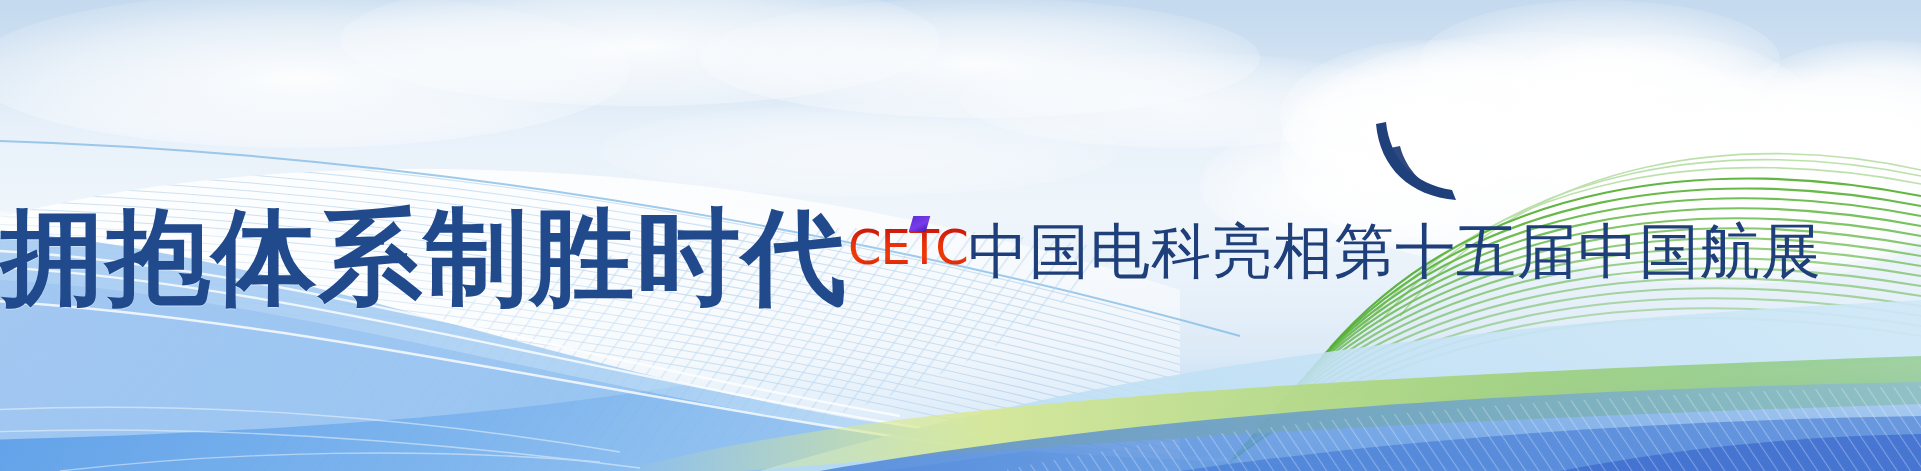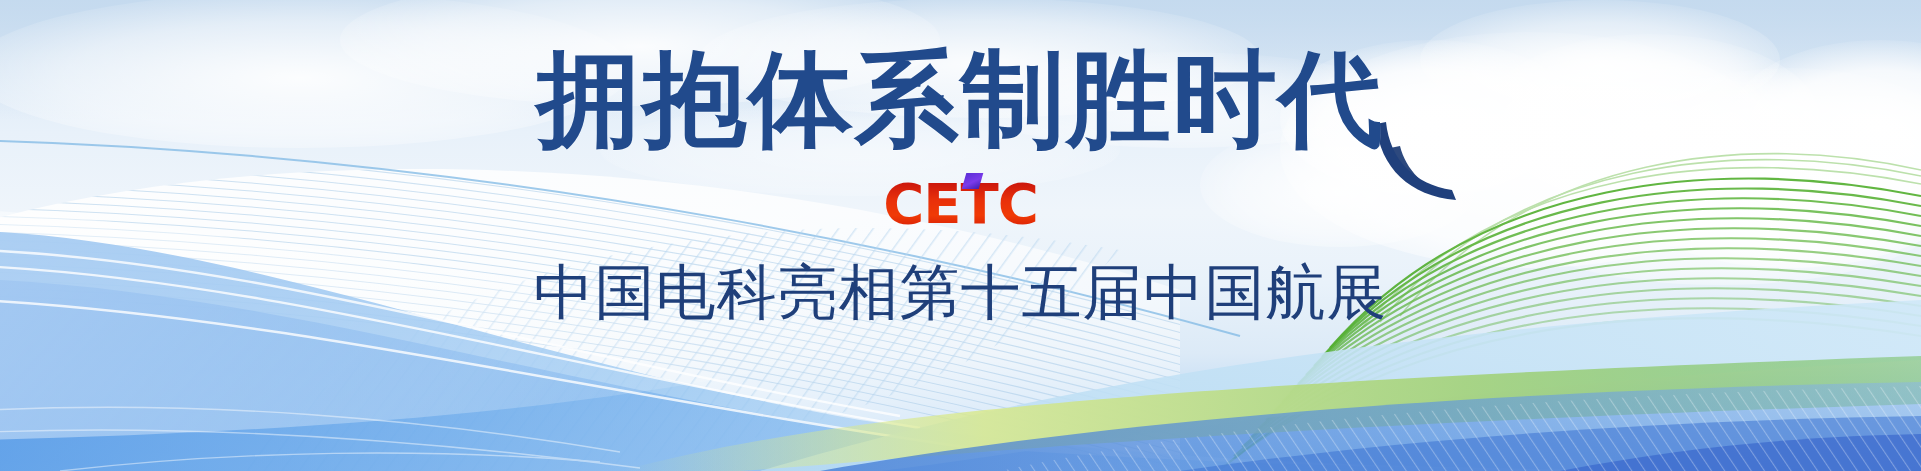--- a/index.html
+++ b/index.html
@@ -35,21 +35,21 @@
     pointer-events: none;
   }
 
   
   .content {
     position: absolute;
     top: 0; left: 0;
     width: 1921px;
     height: 471px;
     display: flex;
-    flex-direction: column;
+    flex-direction: row;
     align-items: center;
     z-index: 40;
   }
 
   .headline {
     margin-top: 44px;
     font-size: 104px;
     line-height: 1.06;
     font-weight: 700;
     letter-spacing: 2px;
@@ -62,22 +62,22 @@
   .logo-wrap {
     margin-top: 22px;
     position: relative;
     height: 56px;
     display: flex;
     align-items: center;
     justify-content: center;
   }
 
   .logo-text {
-    font-size: 56px;
-    font-weight: 700;
+    font-size: 48px;
+    font-weight: 400;
     letter-spacing: -1px;
     line-height: 1;
     font-family: "DejaVu Sans", "Liberation Sans", sans-serif;
     background: linear-gradient(180deg, #c00d0d 0%, #e8300a 42%, #f03a06 70%, #d21806 100%);
     -webkit-background-clip: text;
     background-clip: text;
     color: transparent;
     position: relative;
   }
 

